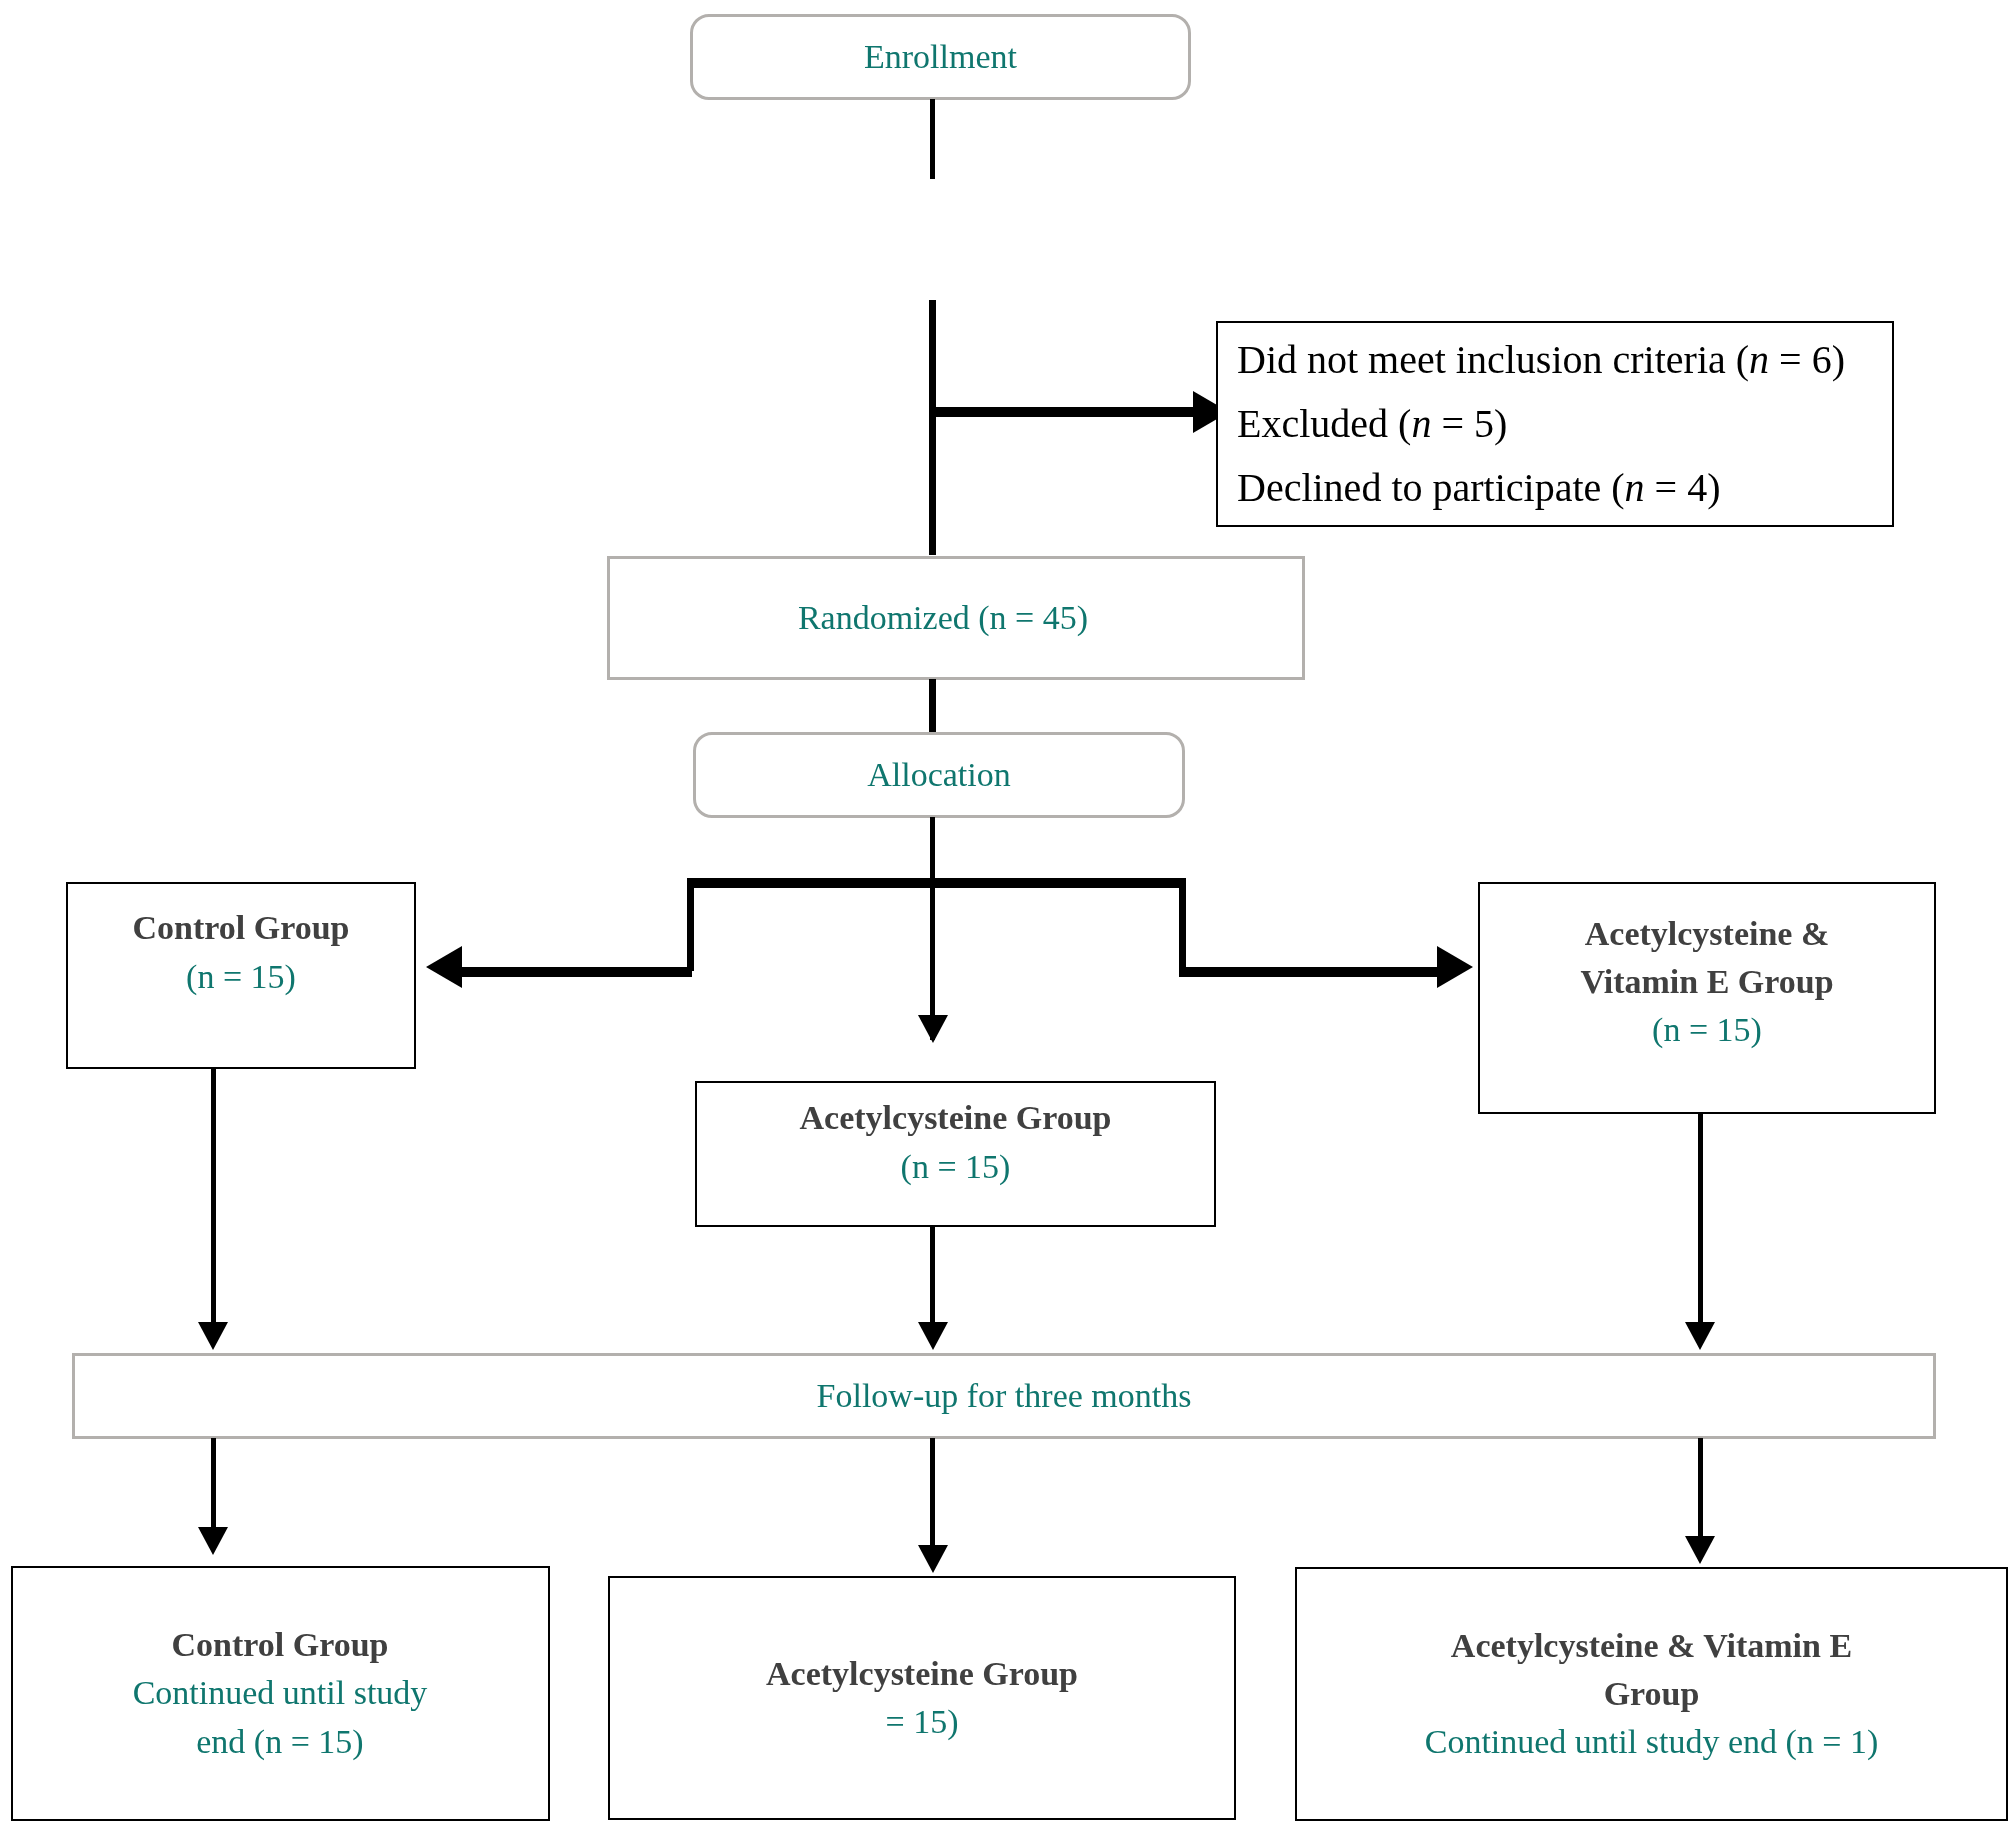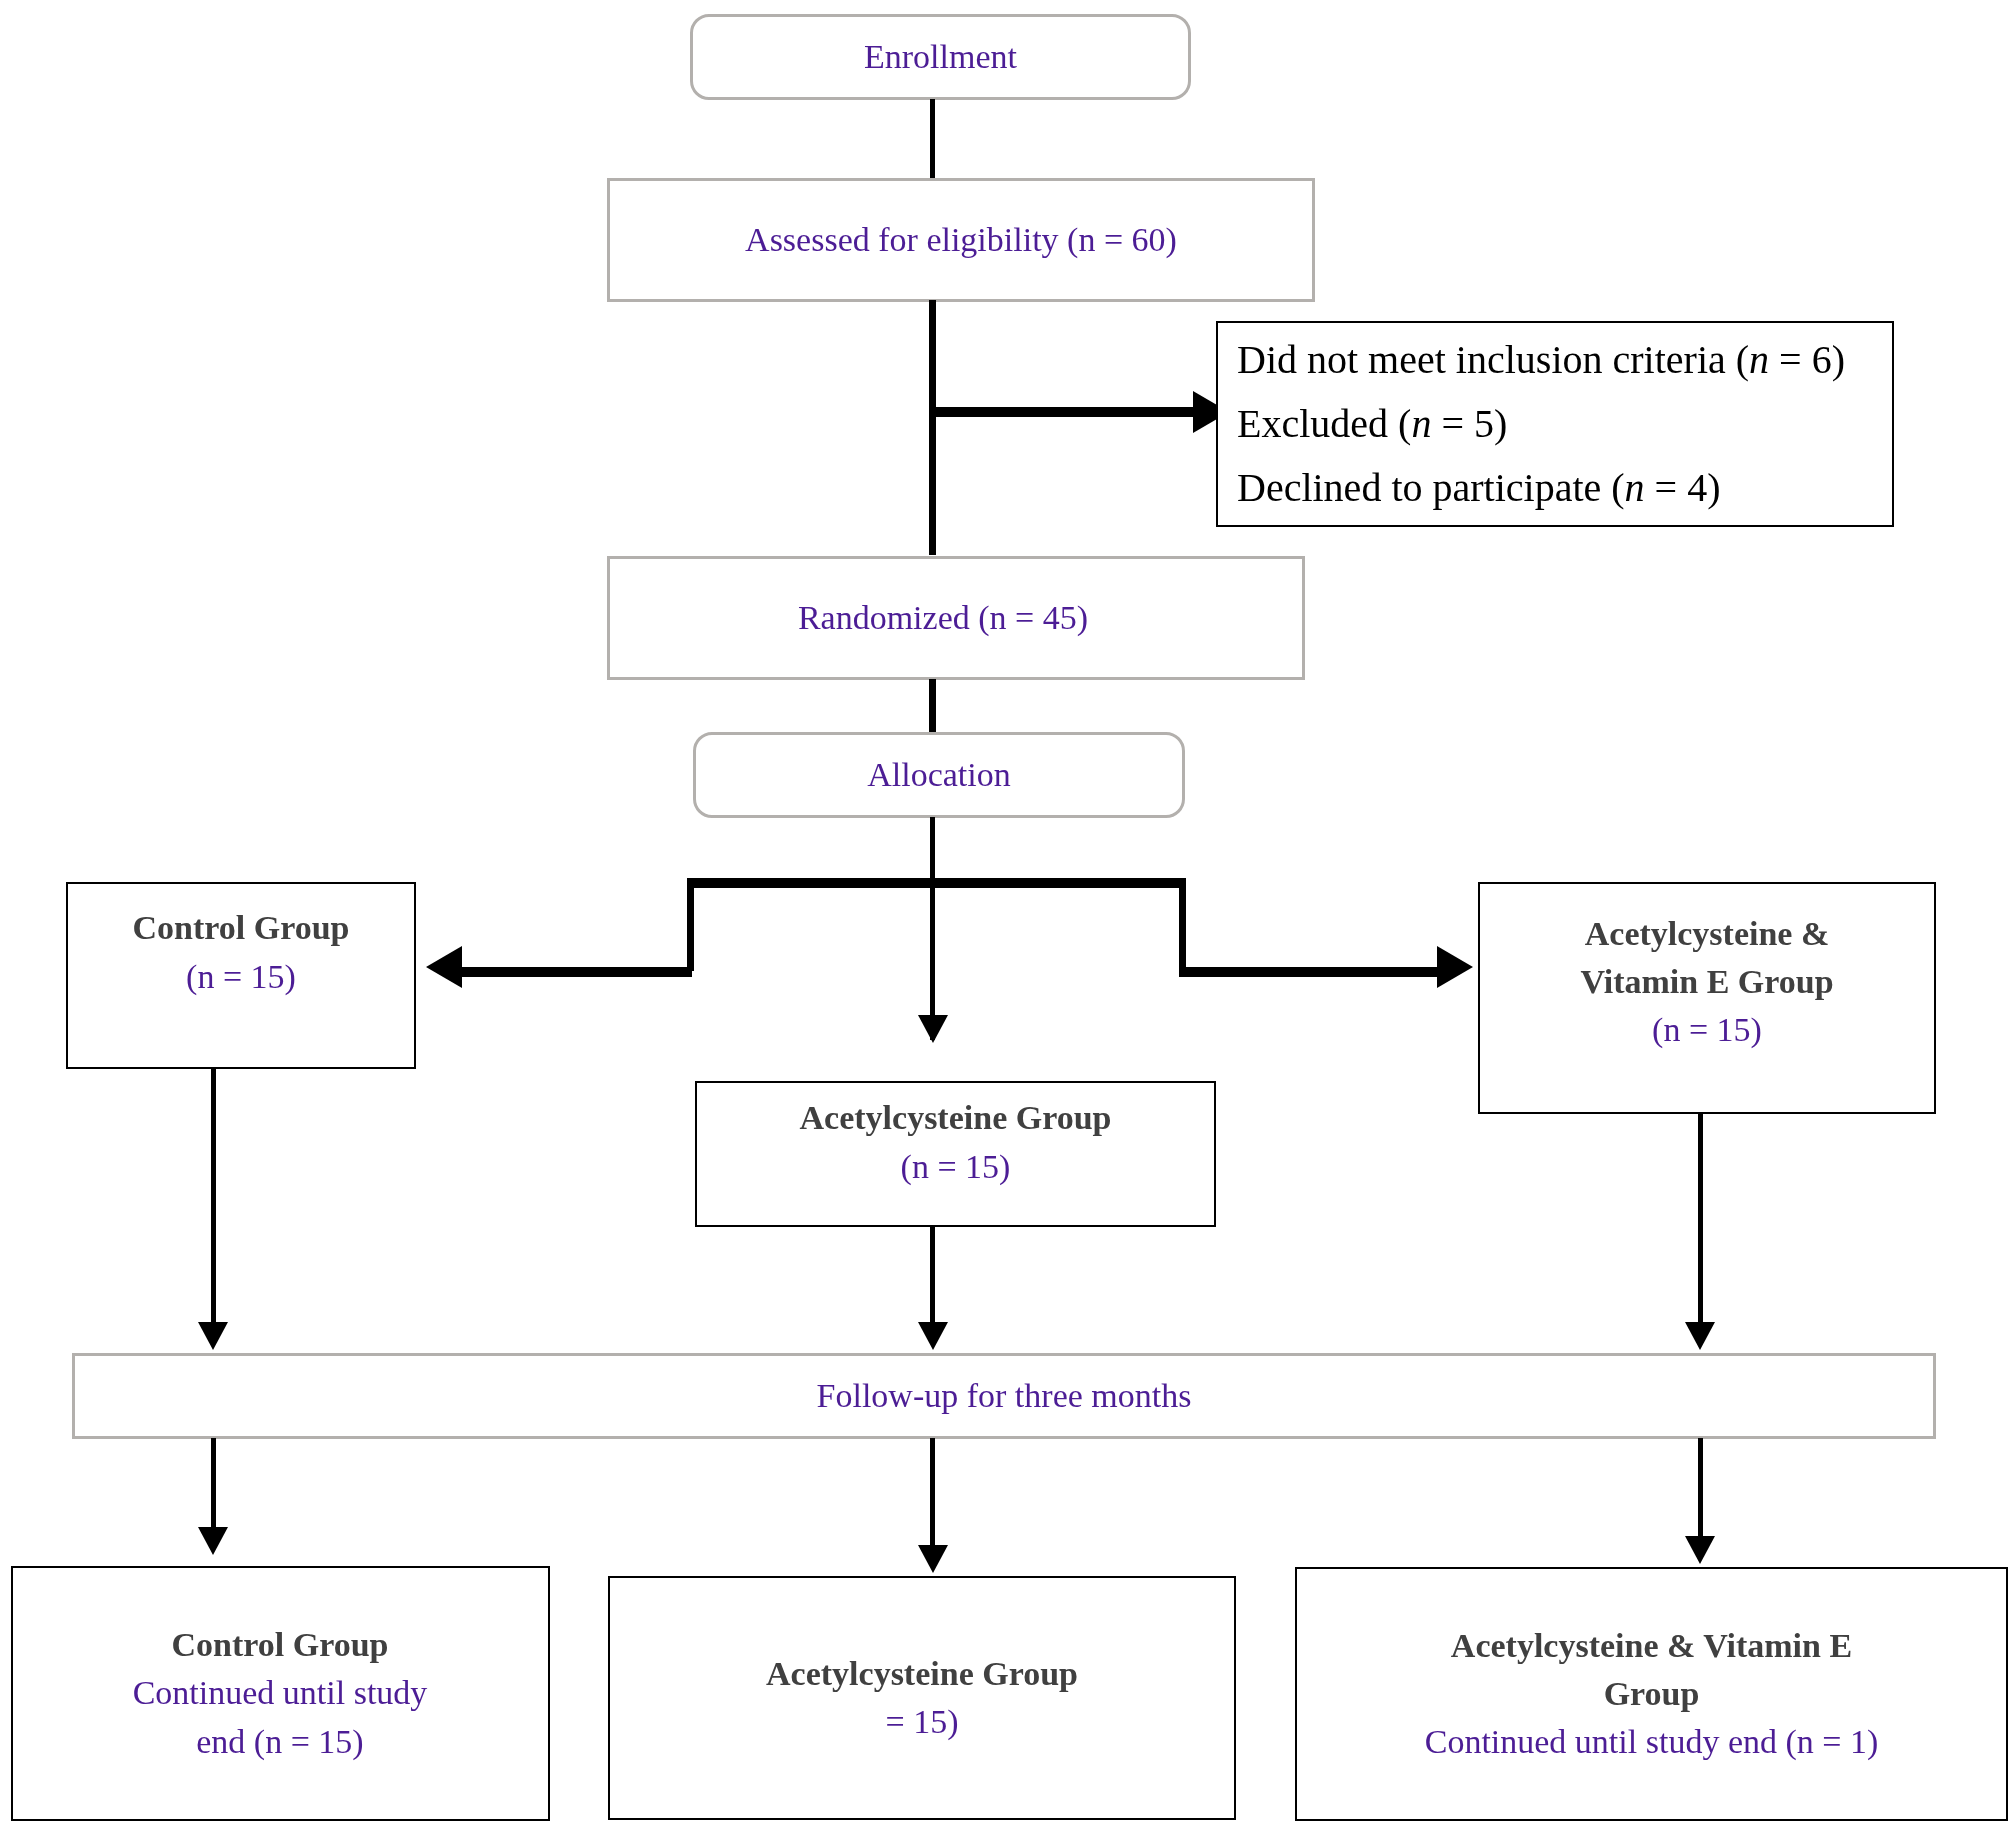--- a/index.html
+++ b/index.html
@@ -9,21 +9,21 @@
   .box{position:absolute;box-sizing:border-box;display:flex;flex-direction:column;
        align-items:center;justify-content:center;background:#fff;text-align:center;}
 
   
   .gray{border:3.2px solid #b3b0ad;}
   .gray.round{border-radius:19px;}
   
   .black{border:2.7px solid #000000;}
 
   .t{display:block;line-height:1.42;}
-  .lbl{font-size:34px;color:#4c1d95;}
+  .lbl{font-size:34px;color:#0f766e;}
   .lbl-b{font-size:34px;font-weight:bold;color:#404040;}
   .ital{font-style:italic;}
 
   .exclusion{align-items:flex-start;justify-content:center;text-align:left;padding:17.3px 0 17.3px 19px;}
   .exclusion .t{font-size:40px;line-height:1.0;margin:12px 0;}
 
   
   .vline{position:absolute;background:#000;width:5px;}
   .hline{position:absolute;background:#000;height:5px;}
   .vline.thick{width:6.8px;}
@@ -40,23 +40,20 @@
 <body>
 
 <div id="stage">
 
   <div class="box gray round" style="left:690px;top:13.7px;width:501px;height:86px;">
     <span class="t lbl">Enrollment</span>
   </div>
 
   <div class="vline" style="left:930px;top:99px;height:80px;"></div>
 
-  <div class="box gray" style="left:607px;top:178px;width:708px;height:124px;">
-    <span class="t lbl">Assessed for eligibility (n = 60)</span>
-  </div>
 
   <div class="vline thick" style="left:929px;top:300px;height:255px;"></div>
 
   <div class="hline thick" style="left:929px;top:407px;width:264px;"></div>
   <div class="arrow-right" style="left:1193px;top:391px;"></div>
 
   <div class="box black exclusion" style="left:1216px;top:321px;width:678px;height:206px;">
     <span class="t">
       <span>Did not meet inclusion criteria (</span><span class="ital">n</span><span> = 6)</span>
     </span>

